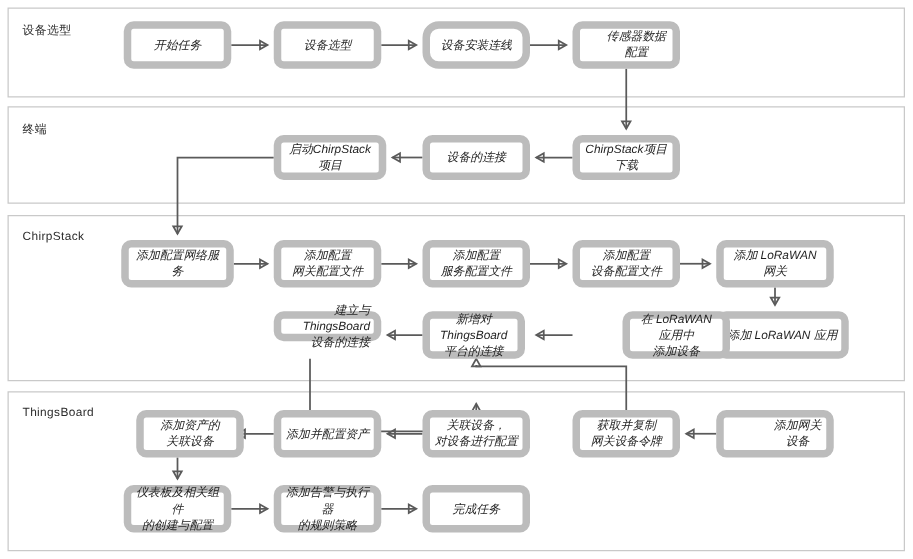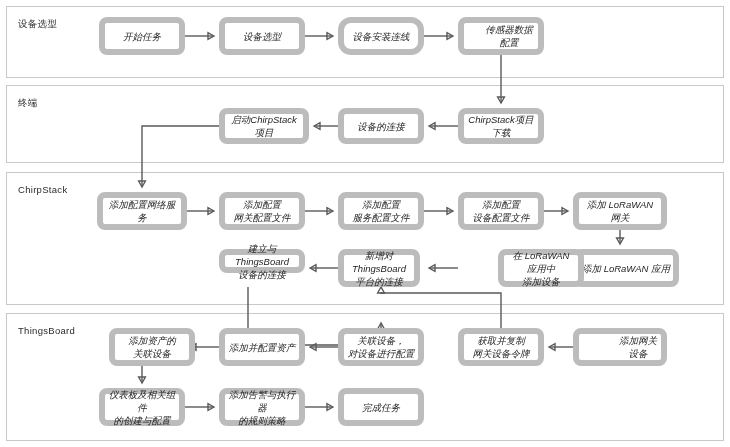--- a/index.html
+++ b/index.html
@@ -182,21 +182,21 @@
     <div class="node" style="left: 338px; top: 192px; width: 86px; height: 38px; border-color: rgb(188, 188, 188);"><span>添加配置
 服务配置文件</span></div>
     <div class="node" style="left: 458px; top: 192px; width: 86px; height: 38px; border-color: rgb(188, 188, 188);"><span>添加配置
 设备配置文件</span></div>
     <div class="node" style="left: 573px; top: 192px; width: 94px; height: 38px; border-color: rgb(188, 188, 188);"><span>添加 LoRaWAN 网关</span></div>
     <div class="node" style="left: 573px; top: 249px; width: 106px; height: 38px; border-color: rgb(188, 188, 188);"><span>添加 LoRaWAN 应用</span></div>
     <div class="node" style="left: 458px; top: 249px; width: 86px; height: 38px; border-color: rgb(188, 188, 188); margin-left: 40px;"><span>在 LoRaWAN 应用中
 添加设备</span></div>
     <div class="node" style="left: 338px; top: 249px; width: 82px; height: 38px; border-color: rgb(188, 188, 188);"><span>新增对ThingsBoard
 平台的连接</span></div>
-    <div class="node" style="left: 219px; top: 249px; width: 86px; height: 24px; border-color: rgb(188, 188, 188);"><span>建立与ThingsBoard
+    <div class="node" style="left: 219px; top: 249px; width: 86px; height: 24px; border-color: rgb(188, 188, 188); text-align: right;"><span>建立与ThingsBoard
 设备的连接</span></div>
     <div class="node" style="left: 109px; top: 328px; width: 86px; height: 38px; border-color: rgb(188, 188, 188);"><span>添加资产的
 关联设备</span></div>
     <div class="node" style="left: 219px; top: 328px; width: 86px; height: 38px; border-color: rgb(188, 188, 188);"><span>添加并配置资产</span></div>
     <div class="node" style="left: 338px; top: 328px; width: 86px; height: 38px; border-color: rgb(188, 188, 188);"><span>关联设备，
 对设备进行配置</span></div>
     <div class="node" style="left: 458px; top: 328px; width: 86px; height: 38px; border-color: rgb(188, 188, 188);"><span>获取并复制
 网关设备令牌</span></div>
     <div class="node" style="left: 573px; top: 328px; width: 94px; height: 38px; border-color: rgb(188, 188, 188); padding-left: 39px;"><span>添加网关设备</span></div>
     <div class="node" style="left: 99px; top: 388px; width: 86px; height: 38px; border-color: rgb(188, 188, 188);"><span>仪表板及相关组件

